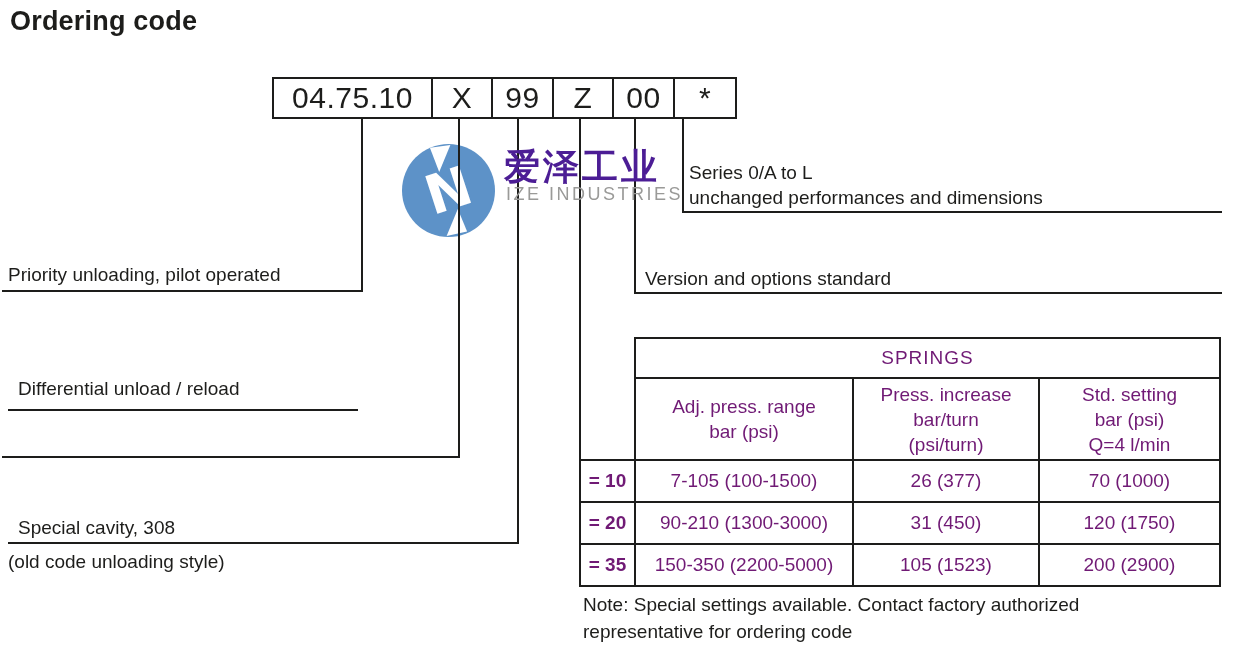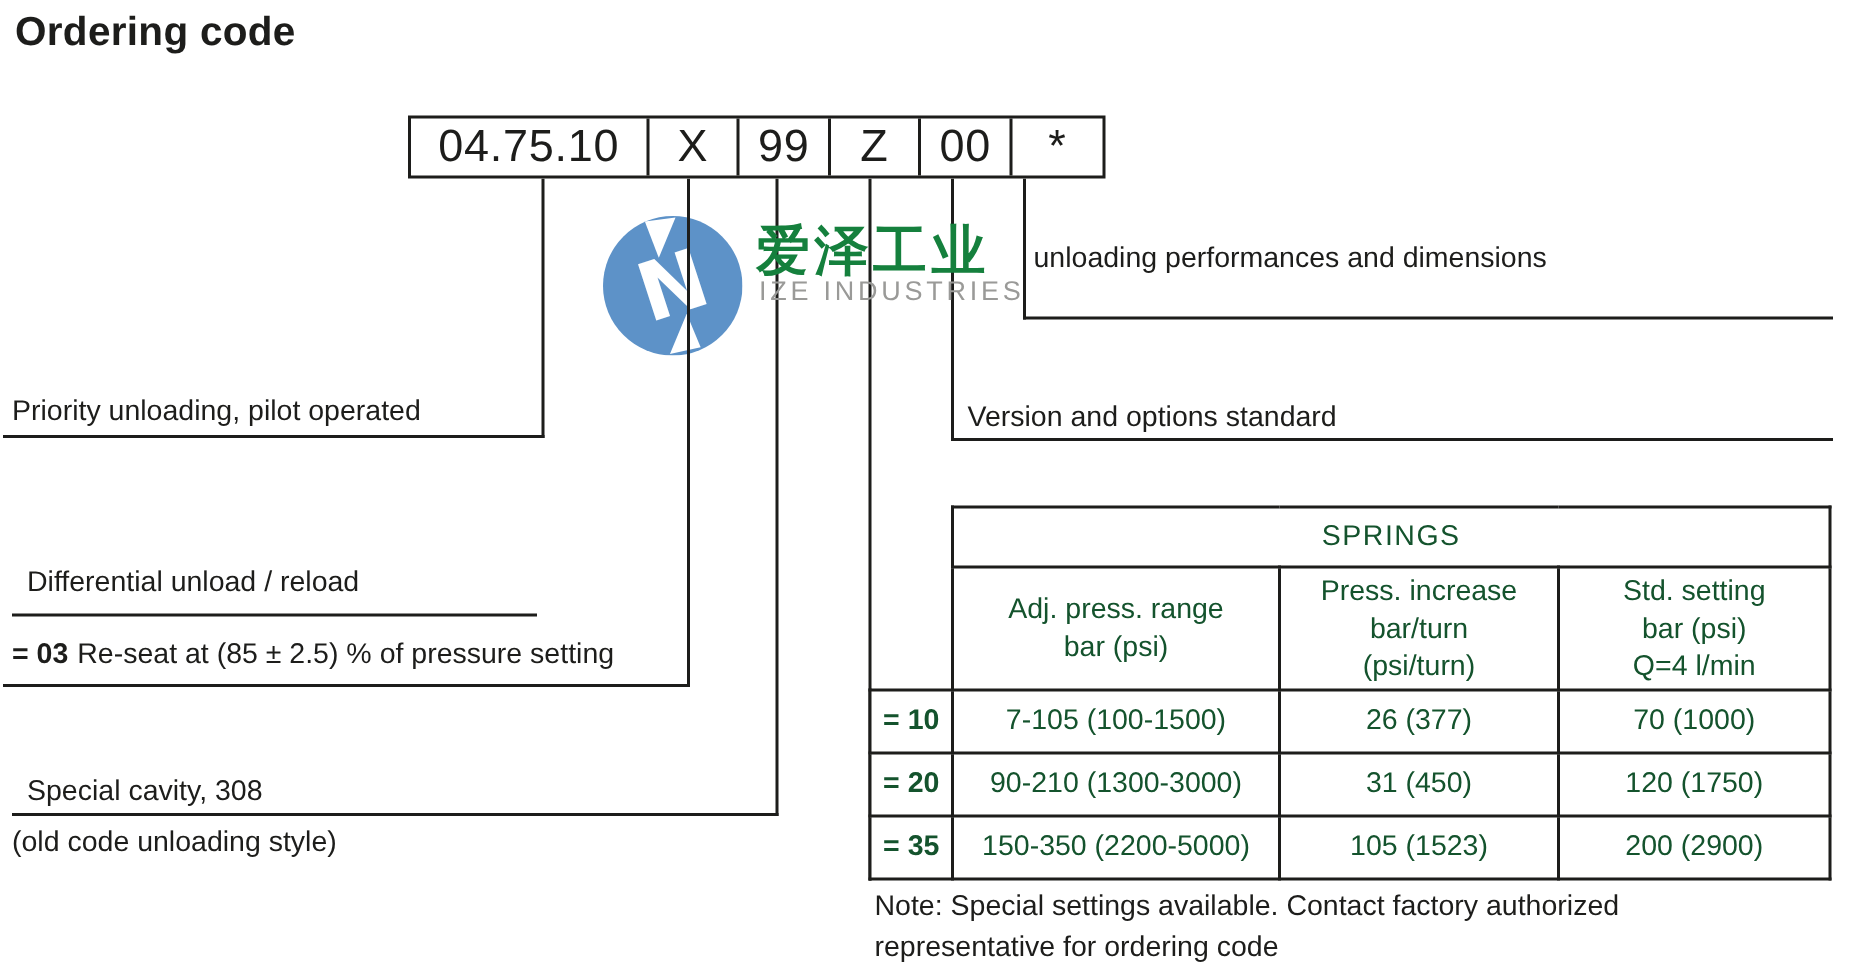--- a/index.html
+++ b/index.html
@@ -16,27 +16,27 @@
     font-size:30px;letter-spacing:.5px;border-left:2px solid #1d1d1b;box-sizing:border-box;}
   .code-box:first-child{border-left:none;}
   
   .vline{width:2px;background:#1d1d1b;z-index:1;}
   .hline{height:2px;background:#1d1d1b;z-index:1;}
   
   .txt{font-size:19px;line-height:25px;z-index:2;white-space:nowrap;}
   .bold{font-weight:400;}
   .code-strong{font-weight:700;margin-right:6px;}
   
-  .wm-cn{font-size:36px;font-weight:700;color:#15803d;letter-spacing:3px;z-index:2;}
+  .wm-cn{font-size:36px;font-weight:700;color:#4c1d95;letter-spacing:3px;z-index:2;}
   .wm-en{font-size:18px;color:#9a9a98;letter-spacing:2.5px;z-index:2;}
   .wm-logo{z-index:0;}
   
   table.springs{border-collapse:collapse;z-index:2;position:absolute;table-layout:fixed;background:transparent;}
   table.springs td{border:2px solid #1d1d1b;text-align:center;vertical-align:middle;
-    font-size:19px;color:#14532d;padding:0 2px;background:#fff;box-sizing:border-box;}
+    font-size:19px;color:#701a75;padding:0 2px;background:#fff;box-sizing:border-box;}
   table.springs td.ghost{border:none;background:transparent;}
   table.springs td.t-title{height:40px;font-size:19px;letter-spacing:1px;}
   table.springs tr.head-row td{height:82px;line-height:25px;}
   table.springs tr.data-row td{height:42px;}
   table.springs td.lbl{font-weight:700;}
   .note{font-size:19px;line-height:27px;width:500px;white-space:normal;z-index:2;}
 </style>
 </head>
 <body>
 
@@ -72,31 +72,29 @@
   <div class="abs vline" style="left:682px;top:119px;height:94px;"></div>
 
   <div class="abs hline" style="left:682px;top:211px;width:540px;"></div>
   <div class="abs hline" style="left:2px;top:290px;width:361px;"></div>
   <div class="abs hline" style="left:634px;top:292px;width:588px;"></div>
   <div class="abs hline" style="left:8px;top:409px;width:350px;"></div>
   <div class="abs hline" style="left:2px;top:456px;width:458px;"></div>
   <div class="abs hline" style="left:8px;top:542px;width:511px;"></div>
 
   <div class="abs txt" style="left:689px;top:160px;">
-    <div>unloading performances and dimensions</div>
+    <div>Series 0/A to L</div>
+    <div>unchanged performances and dimensions</div>
   </div>
 
   <div class="abs txt" style="left:8px;top:262px;">Priority unloading, pilot operated</div>
 
   <div class="abs txt bold" style="left:645px;top:266px;">Version and options standard</div>
 
   <div class="abs txt" style="left:18px;top:376px;">Differential unload / reload</div>
-  <div class="abs txt" style="left:8px;top:424px;">
-    <span class="code-strong">= 03</span><span>Re-seat at (85 ± 2.5) % of pressure setting</span>
-  </div>
 
   <div class="abs txt" style="left:18px;top:515px;">Special cavity, 308</div>
   <div class="abs txt" style="left:8px;top:549px;">(old code unloading style)</div>
 
   <table class="springs" style="left:579px;top:337px;">
     <colgroup>
       <col style="width:55px;">
         <col style="width:218px;">
         <col style="width:186px;">
         <col style="width:181px;">

